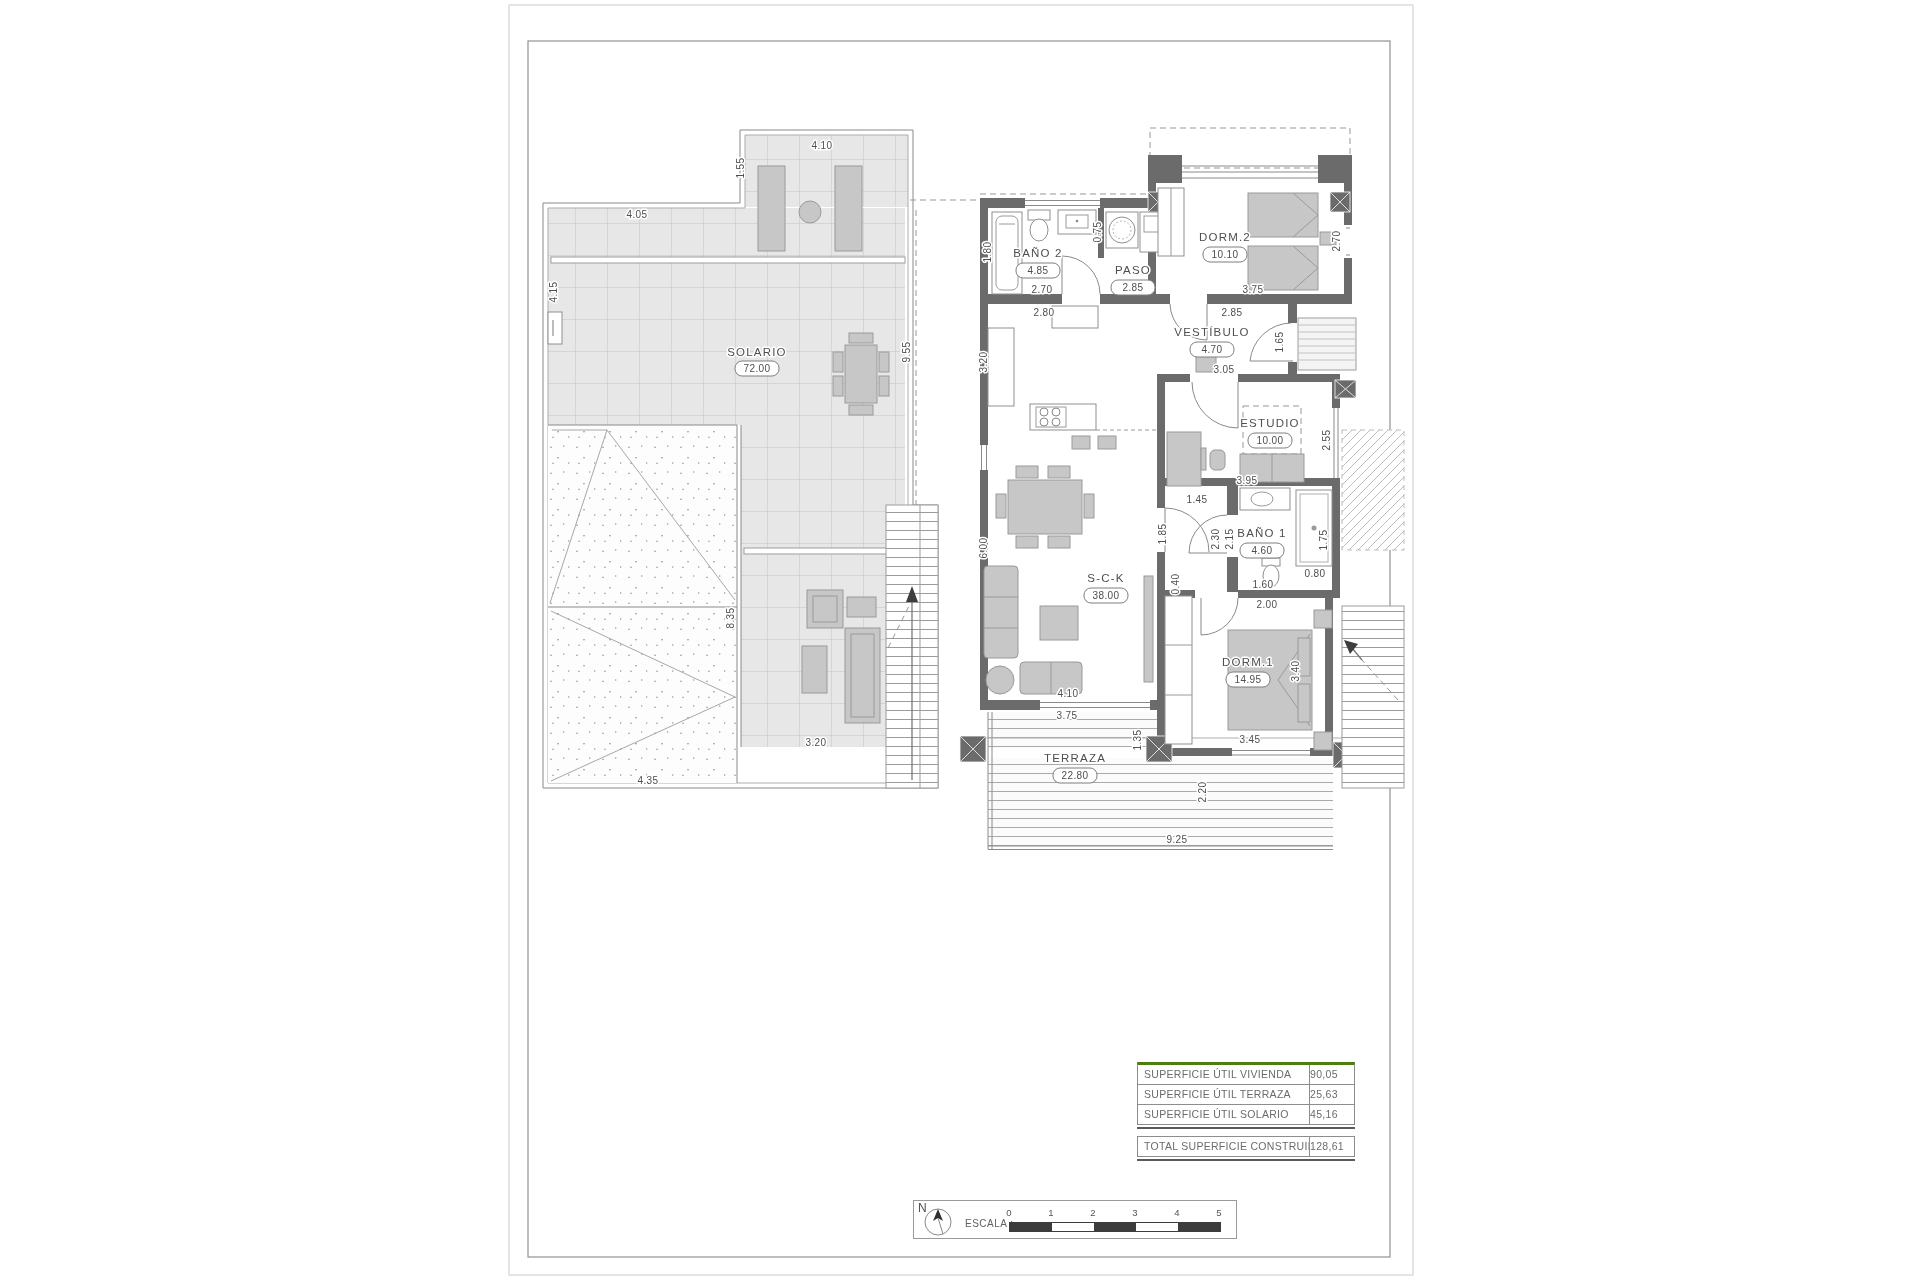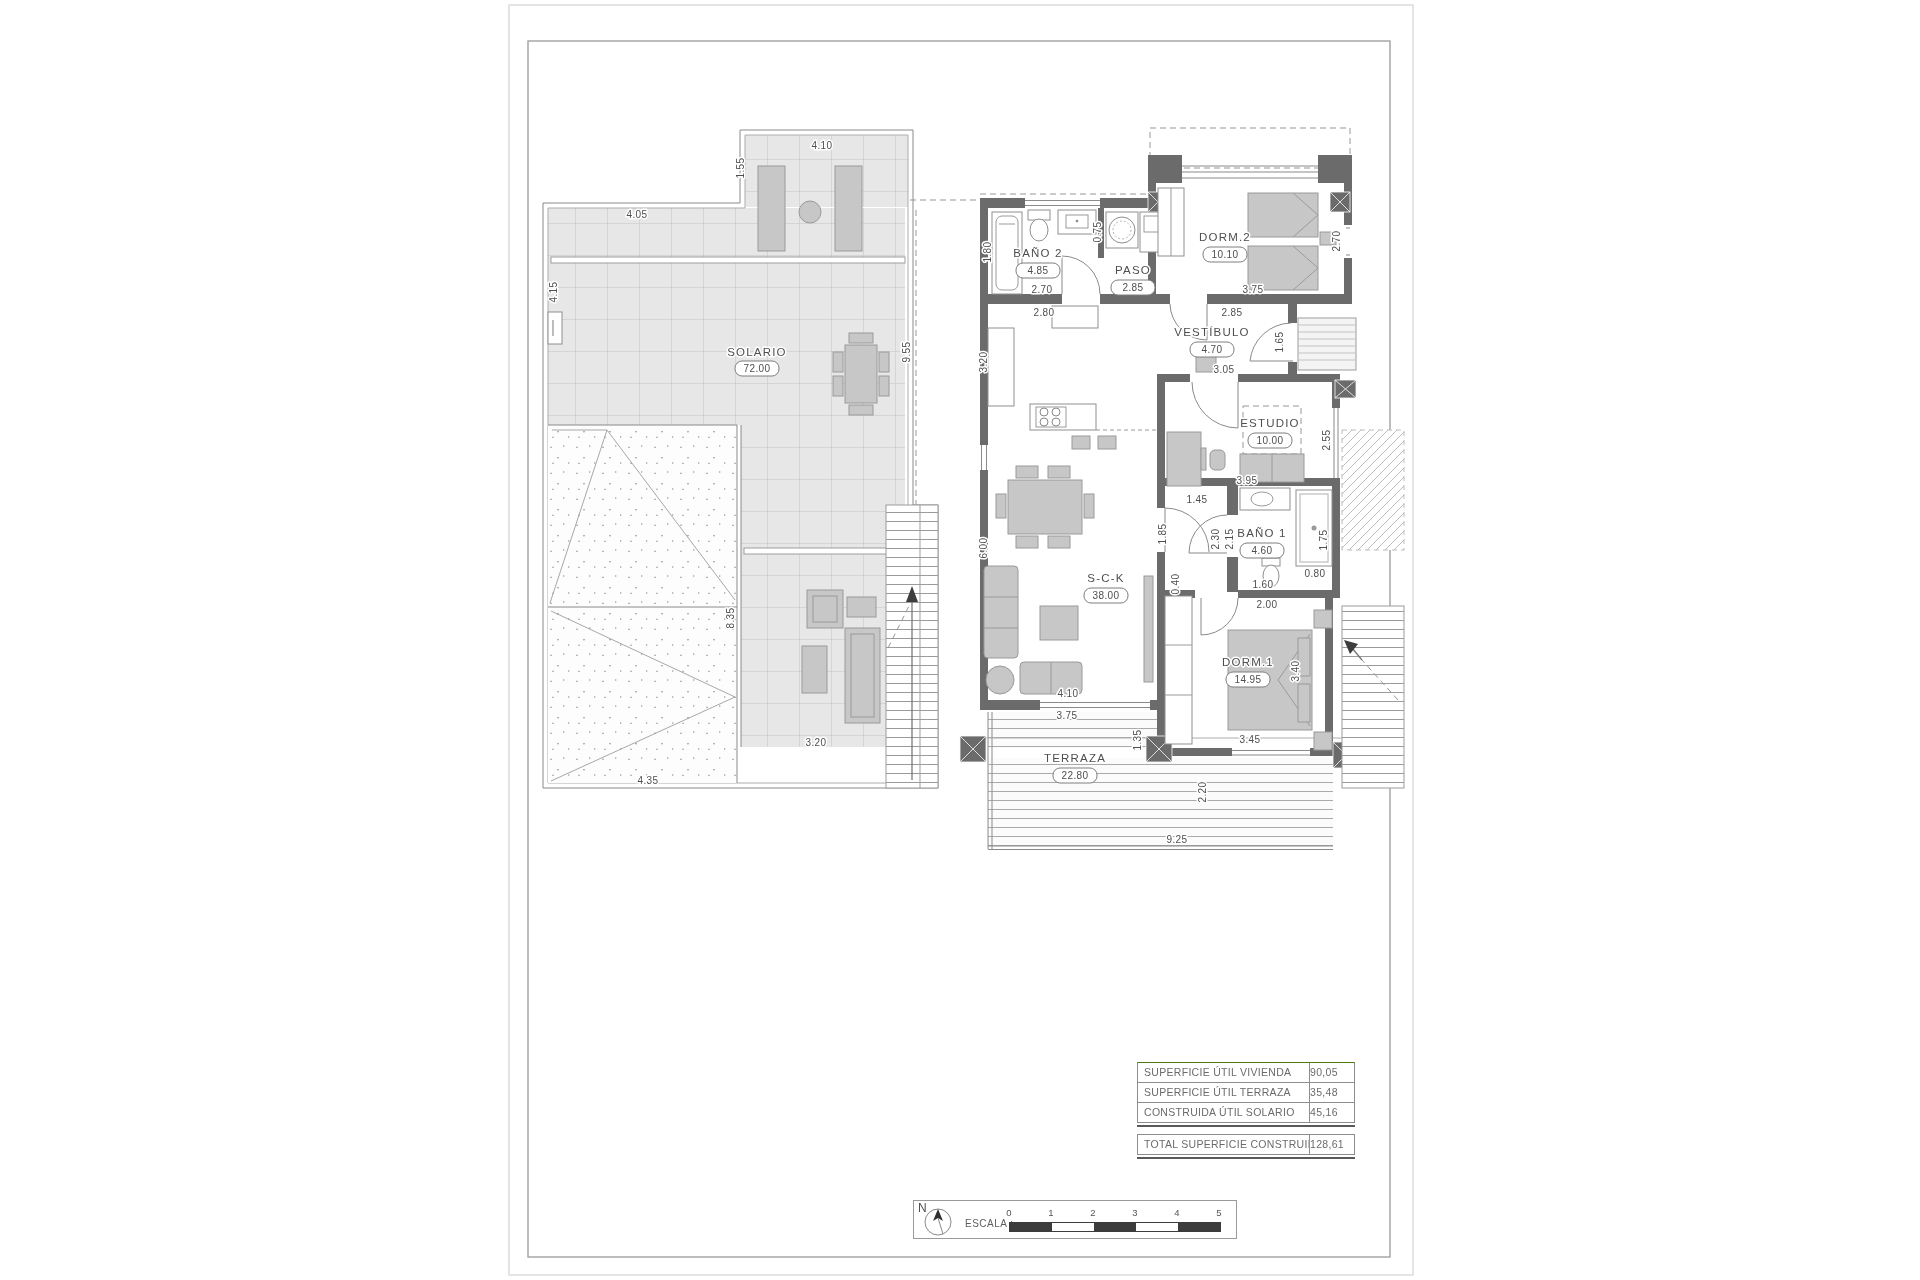--- a/index.html
+++ b/index.html
@@ -13,21 +13,21 @@
   .thin2{stroke:#adadad;stroke-width:1;fill:none;}
   .furn{fill:#c7c7c7;stroke:#9a9a9a;stroke-width:1;}
   .wfurn{fill:#ffffff;stroke:#8f8f8f;stroke-width:1;}
   .dash{stroke:#979797;stroke-width:1;fill:none;stroke-dasharray:6 4;}
   .win{stroke:#8a8a8a;stroke-width:1;}
   .arc{stroke:#8a8a8a;stroke-width:1;fill:none;}
   .pierx{stroke:#fafafa;stroke-width:.8;}
   
   .sumtbl{position:absolute;left:1137px;top:1062px;width:218px;color:#6b6b6b;font-size:10.5px;letter-spacing:.3px;}
   .trow{display:flex;border:1px solid #8d8d8d;border-top:none;height:19px;line-height:19px;background:#fff;}
-  .trow:first-child{border-top:1px solid #4d7c0f;}
+  .trow:first-child{border-top:3px solid #4d7c0f;}
   .tlab{flex:1;padding-left:6px;white-space:nowrap;overflow:hidden;}
   .tval{width:44px;text-align:left;border-left:1px solid #8d8d8d;}
   .trule{height:2px;background:#5a5a5a;margin-top:2px;}
   .totrow{margin-top:7px;}
   .totrow .trow{border-top:1px solid #8d8d8d;}
   
   .scalebox{position:absolute;left:913px;top:1200px;width:322px;height:37px;border:1px solid #9a9a9a;color:#5f5f5f;}
   .north{position:absolute;left:4px;top:0px;font-size:12px;color:#4f4f4f;}
   .esclab{position:absolute;left:51px;top:17px;font-size:10px;letter-spacing:.5px;}
   .bar{position:absolute;left:95px;top:21px;width:210px;height:8px;border:1px solid #3c3c3c;display:flex;}
@@ -413,24 +413,24 @@
 </svg>
 
 
 <div class="sumtbl">
   <div class="trow">
     <div class="tlab">SUPERFICIE ÚTIL VIVIENDA</div>
     <div class="tval">90,05</div>
   </div>
   <div class="trow">
     <div class="tlab">SUPERFICIE ÚTIL TERRAZA</div>
-    <div class="tval">35,48</div>
+    <div class="tval">25,63</div>
   </div>
   <div class="trow">
-    <div class="tlab">CONSTRUIDA ÚTIL SOLARIO</div>
+    <div class="tlab">SUPERFICIE ÚTIL SOLARIO</div>
     <div class="tval">45,16</div>
   </div>
   <div class="trule"></div>
   <div class="totrow">
     <div class="trow">
       <div class="tlab">TOTAL SUPERFICIE CONSTRUIDA</div>
       <div class="tval">128,61</div>
     </div>
     <div class="trule"></div>
   </div>

